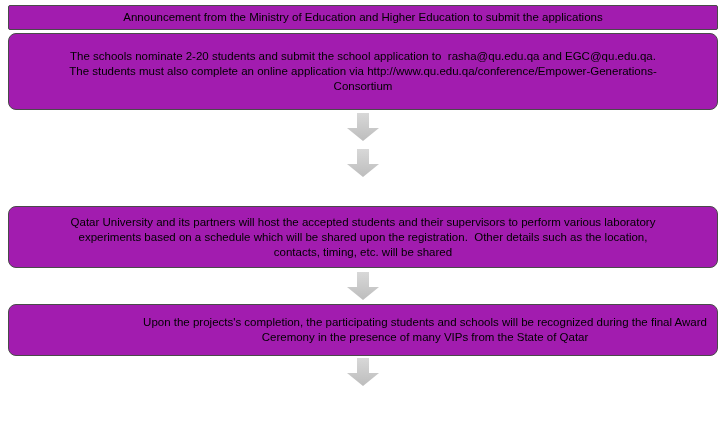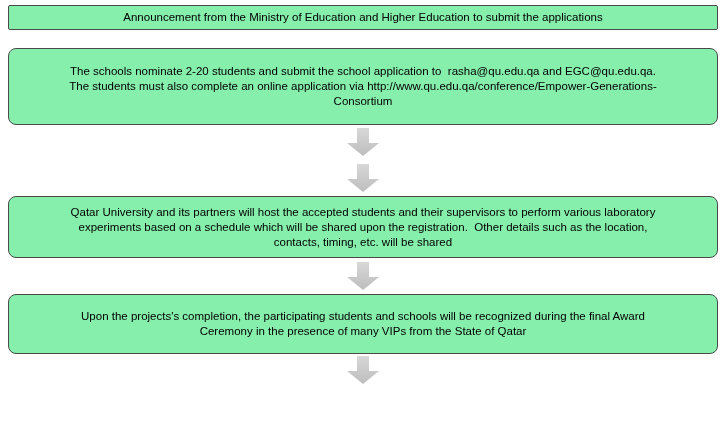--- a/index.html
+++ b/index.html
@@ -13,21 +13,21 @@
     height: 448px;
     background: #ffffff;
     font-family: "Liberation Sans", sans-serif;
     color: #000000;
     overflow: hidden;
   }
   .step {
     box-sizing: border-box;
     width: 710px;
     margin-left: 8px;
-    background: #86efac;
+    background: #a21caf;
     border: 1px solid #4a4a4a;
     border-radius: 8px;
     display: flex;
     align-items: center;
     justify-content: center;
     text-align: center;
     padding: 1px 10px;
   }
   .step-text {
     font-size: 11.5px;
@@ -36,27 +36,27 @@
   }
   .arrow-row {
     box-sizing: border-box;
     width: 710px;
     margin-left: 8px;
     display: flex;
     align-items: center;
     justify-content: center;
   }
   .step-1 { height: 25px; margin-top: 5px; border-radius: 2px; }
-  .step-2 { height: 77px; margin-top: 18px; }
+  .step-2 { height: 77px; margin-top: 3px; }
   .arrow-1 { height: 34px; }
   .step-3 { height: 39px; }
   .arrow-2 { height: 37px; }
-  .step-4 { height: 62px; }
+  .step-4 { height: 62px; margin-top: 25px; }
   .arrow-3 { height: 36px; }
-  .step-5 { height: 60px; }
+  .step-5 { height: 52px; justify-content: flex-end; }
   .arrow-4 { height: 32px; }
   .step-6 { height: 31px; }
   .defs-holder { position: absolute; width: 0; height: 0; overflow: hidden; }
 </style>
 </head>
 <body>
 
 <div class="page">
 
   <svg class="defs-holder" aria-hidden="true">

